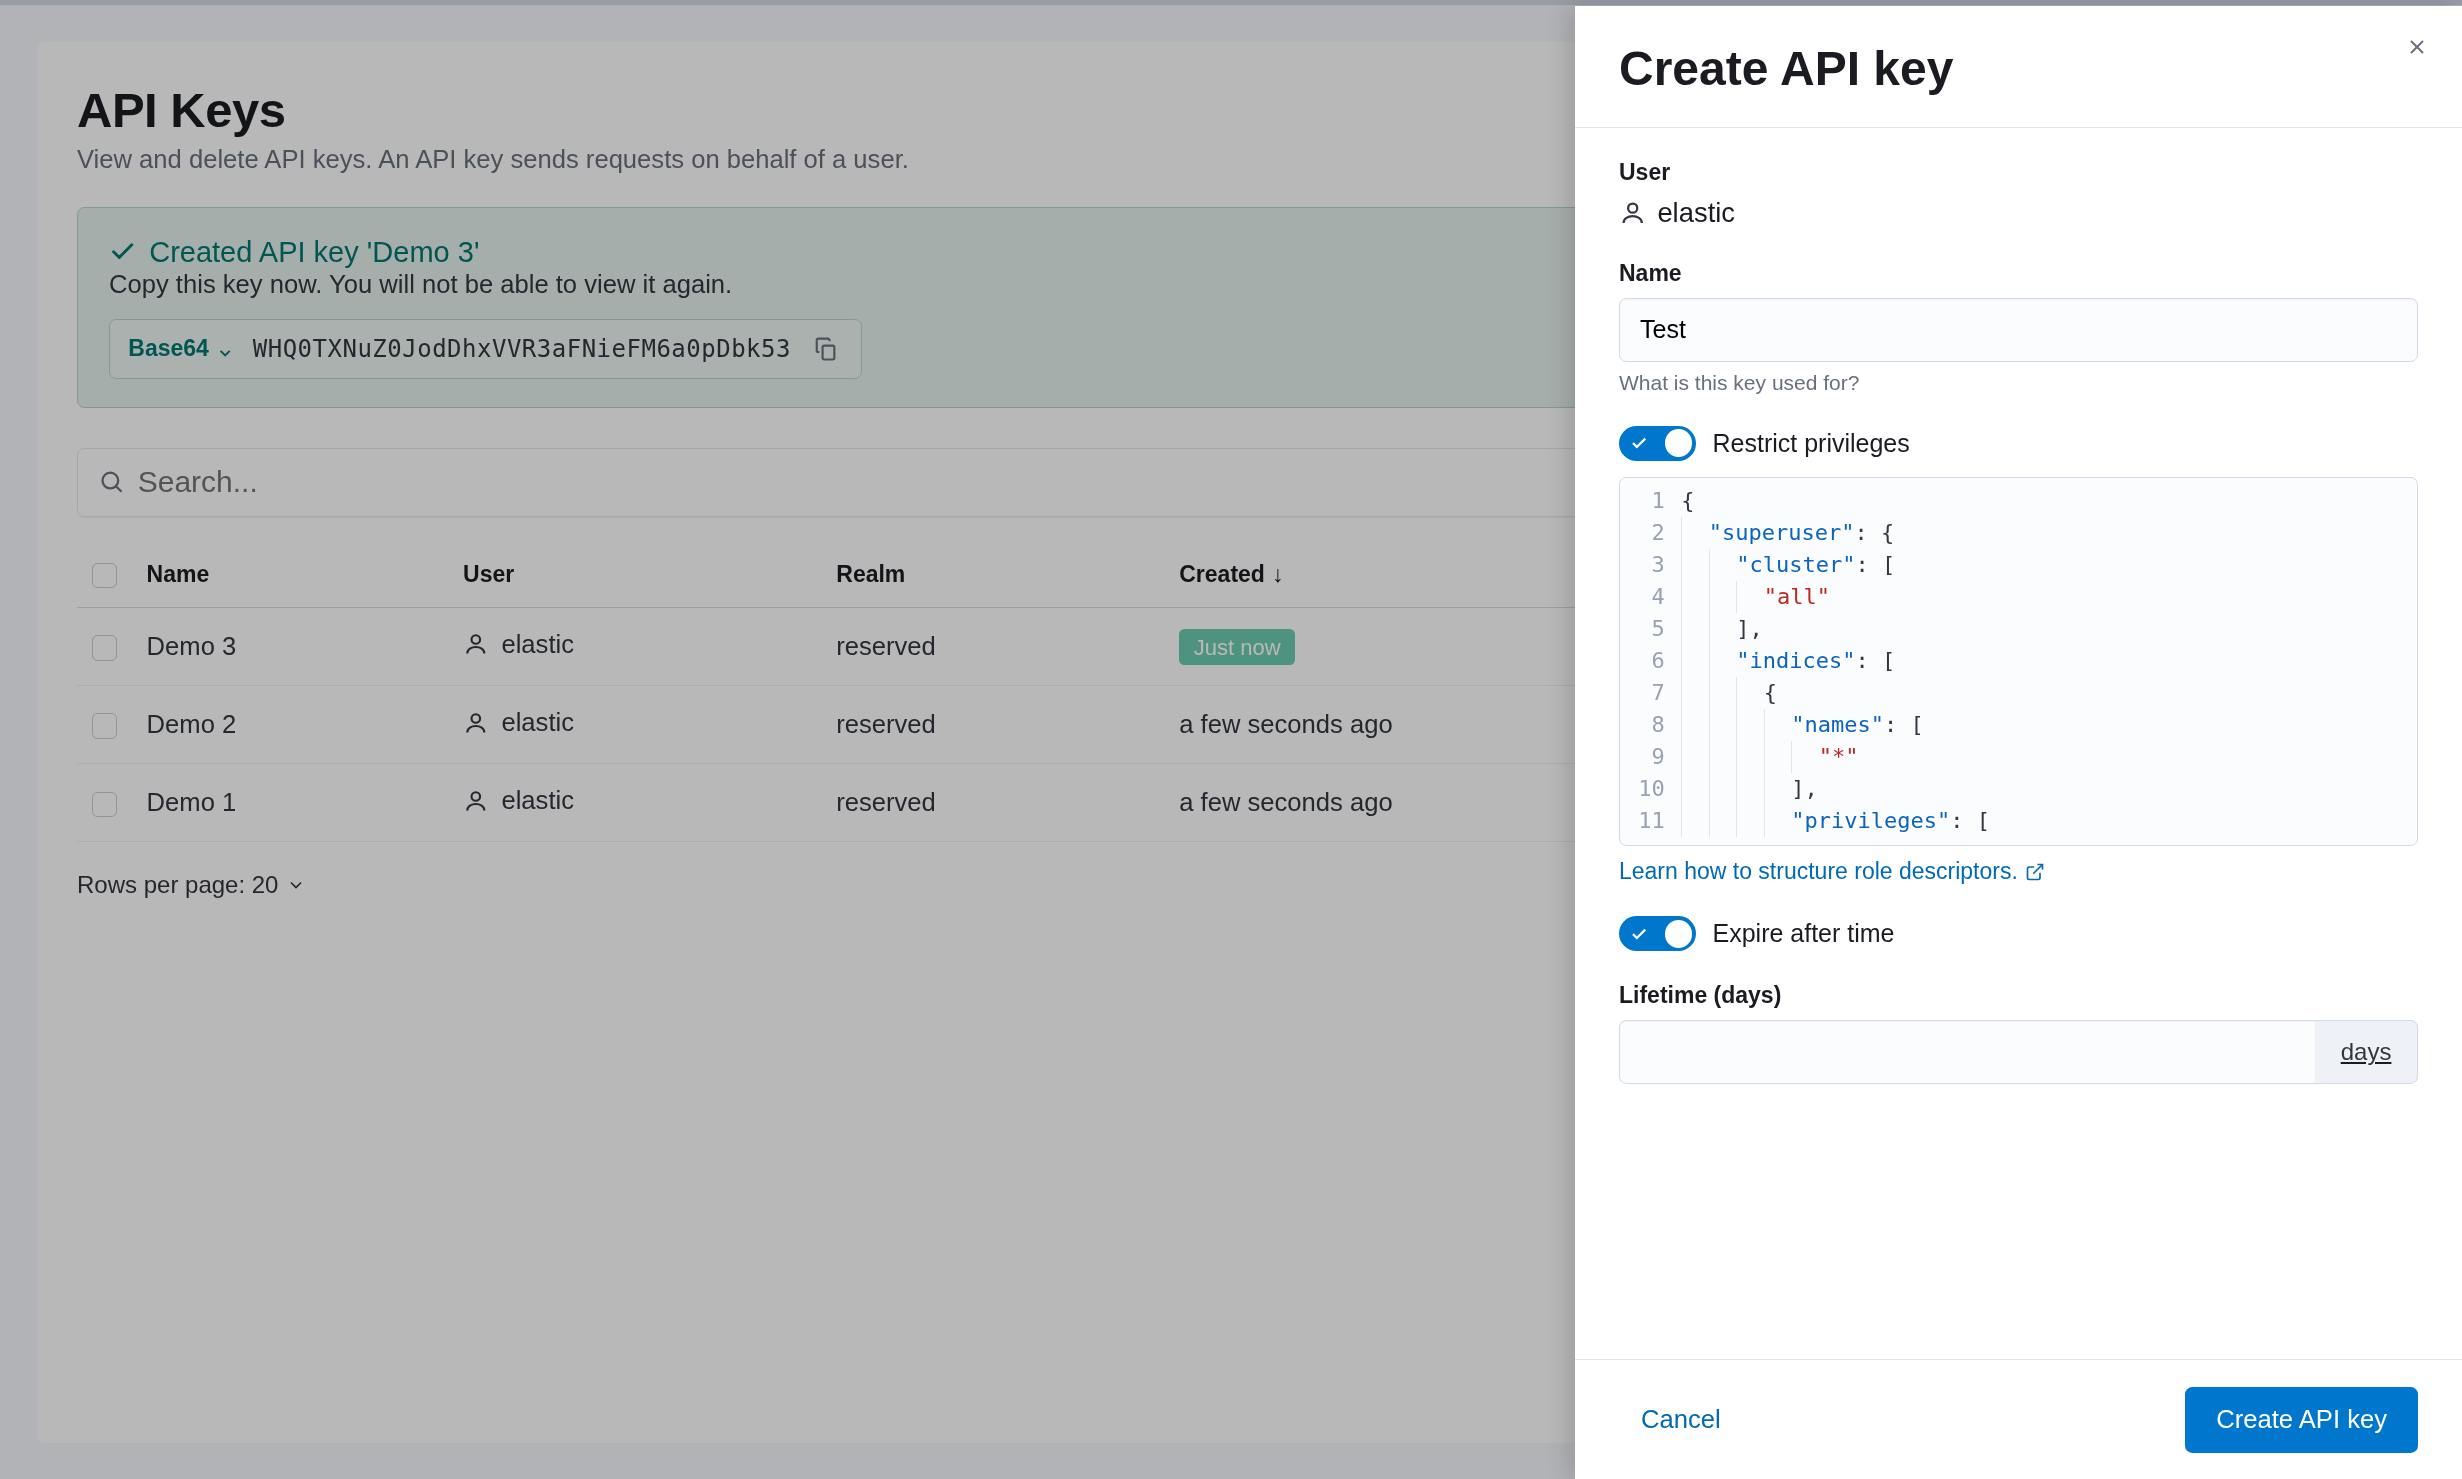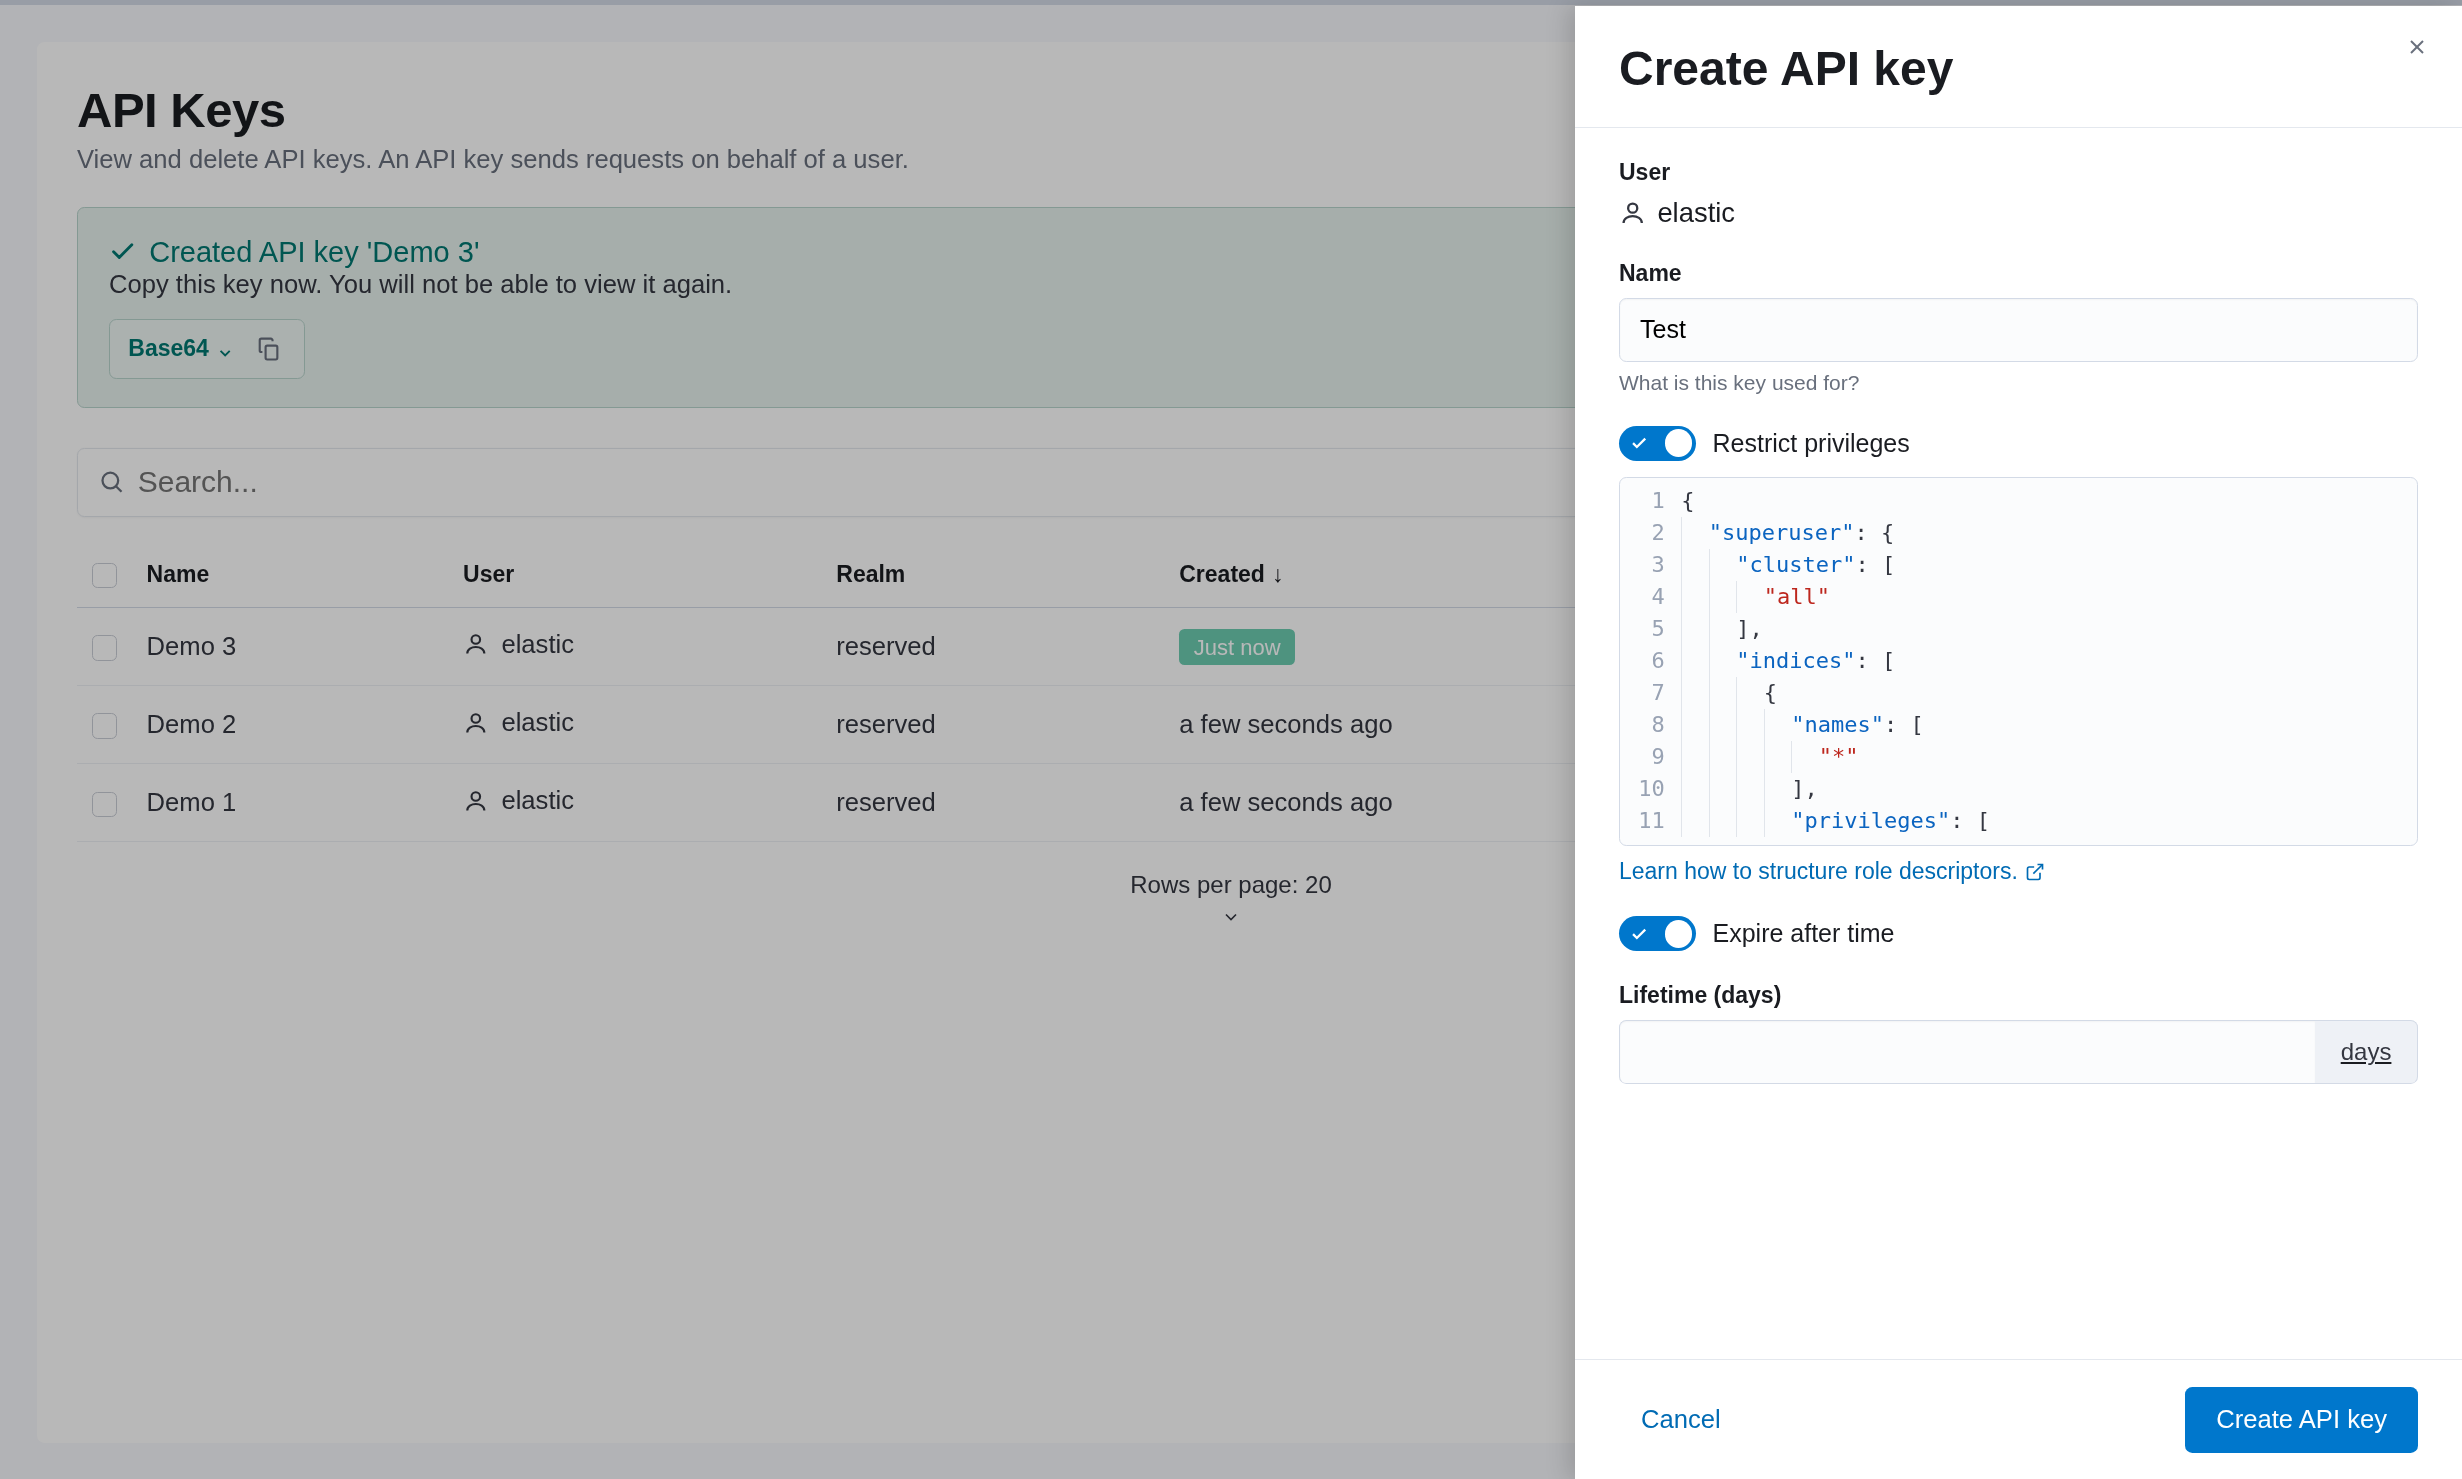--- a/index.html
+++ b/index.html
@@ -23,21 +23,21 @@
 .table { width: 100%; border-collapse: collapse; }
 .table th { text-align: left; font-size: 23px; font-weight: 600; color: #1a1c21; padding: 18.3px 14.6px; border-bottom: 0.9px solid #d3dae6; }
 .table td { font-size: 25.6px; color: #343741; padding: 22px 14.6px; border-bottom: 0.9px solid #eef0f4; vertical-align: middle; }
 .checkbox { width: 25.6px; height: 25.6px; border: 1.8px solid #c9cdd6; border-radius: 5.5px; display: inline-block; vertical-align: middle; }
 .user-cell { display: inline-flex; align-items: center; gap: 12.8px; }
 .badge-justnow { background: #6dccb1; color: #fff; padding: 5.5px 14.6px; border-radius: 5.5px; font-size: 22px; font-weight: 500; }
 .status-pill { display: inline-flex; align-items: center; gap: 11px; font-size: 25px; }
 .dot { width: 12.8px; height: 12.8px; border-radius: 50%; display: inline-block; }
 .dot-active { background: #006bb4; }
 .dot-warn { background: #d6bf57; }
-.rows-per-page { padding-top: 29px; font-size: 24px; color: #343741; display: flex; align-items: center; gap: 7.3px; flex-direction: column; }
+.rows-per-page { padding-top: 29px; font-size: 24px; color: #343741; display: flex; align-items: center; gap: 7.3px; }
 .sort-arrow { margin-left: 7.3px; }
 
 
 .flyout { position: absolute; top: 5.5px; right: 0; bottom: 0; width: 887px; background: #fff; box-shadow: -7.3px 0 22px rgba(0,0,0,0.15); display: flex; flex-direction: column; }
 .flyout-header { padding: 35px 44px 31px; border-bottom: 0.9px solid #e4e8ee; display: flex; justify-content: space-between; align-items: flex-start; }
 .flyout-title { font-size: 48px; font-weight: 700; }
 .close-btn { background: none; border: none; font-size: 25.6px; color: #69707d; cursor: pointer; padding: 3.7px; }
 .flyout-body { padding: 31px 44px; flex: 1; overflow-y: auto; }
 .form-label { font-size: 23px; font-weight: 600; color: #1a1c21; margin-bottom: 11px; display: block; }
 .form-row { margin-bottom: 31px; }
@@ -83,20 +83,21 @@
           <span class="callout-title">Created API key 'Demo 3'</span>
         </div>
         <p class="callout-body">Copy this key now. You will not be able to view it again.</p>
         <div class="key-box">
           <span class="format-select">
             <span>Base64</span>
             <svg width="18.3" height="18.3" viewBox="0 0 24 24" fill="none" stroke="#007871" stroke-width="2.5">
                 <polyline points="6 9 12 15 18 9"></polyline>
               </svg>
           </span>
+          <span class="key-value">WHQ0TXNuZ0JodDhxVVR3aFNieFM6a0pDbk53</span>
           <button class="copy-icon-btn">
             <svg width="25.6" height="25.6" viewBox="0 0 24 24" fill="none" stroke="#69707d" stroke-width="2">
                 <rect x="9" y="9" width="11" height="13" rx="1.5"></rect>
                 <path d="M6 15H5a1.5 1.5 0 0 1-1.5-1.5V4A1.5 1.5 0 0 1 5 2.5h9A1.5 1.5 0 0 1 15.5 4v1"></path>
               </svg>
           </button>
         </div>
       </div>
 
       <div class="search-bar">

